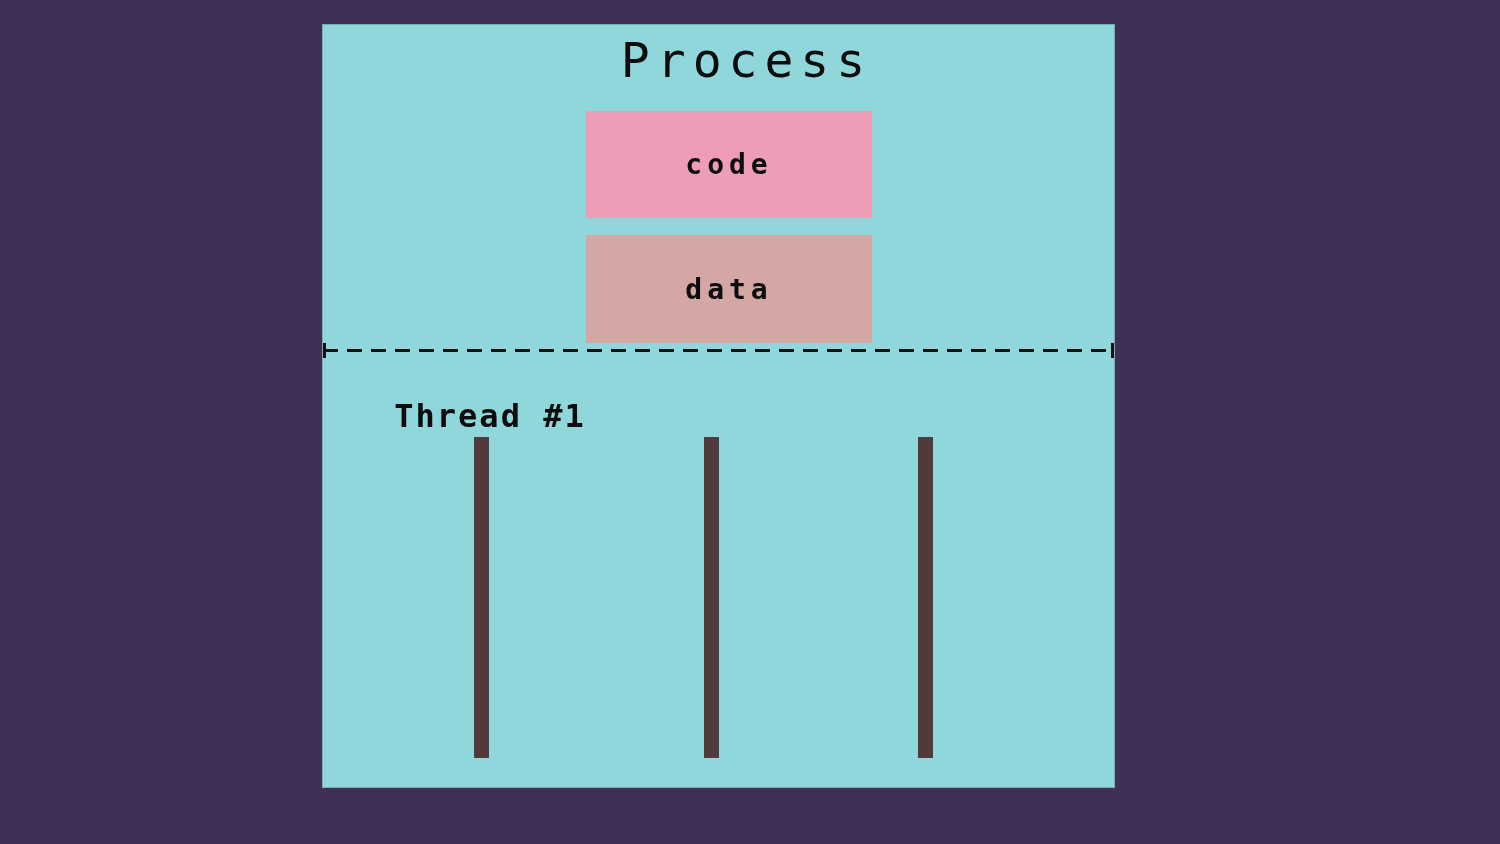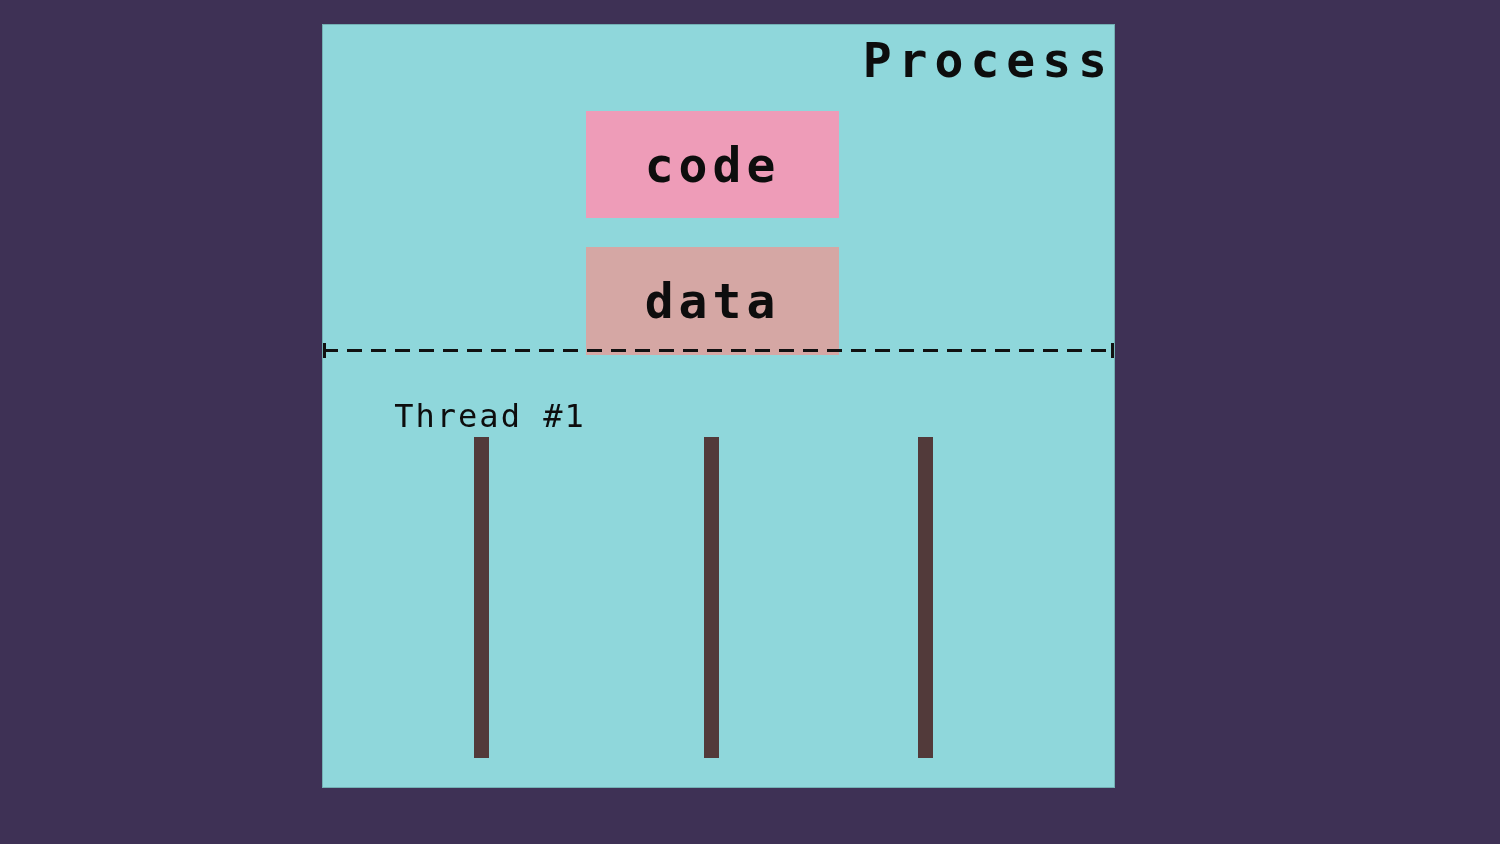--- a/index.html
+++ b/index.html
@@ -12,44 +12,45 @@
   }
   .process-box {
     position: absolute; left: 322px; top: 24px;
     width: 793px; height: 764px;
     background: #8fd7db;
     border: 1px solid rgba(30, 60, 65, 0.25);
     box-sizing: border-box;
   }
   .process-title {
     position: absolute; top: 8px; left: 0; width: 100%;
-    text-align: right;
-    font-size: 48px; font-weight: bold; letter-spacing: 7px;
+    text-align: center;
+    font-size: 48px; font-weight: normal; letter-spacing: 7px;
     line-height: 1.15;
+    padding-left: 28px;
   }
   .mem-section {
-    position: absolute; left: 263px; width: 253px;
+    position: absolute; left: 263px; width: 286px;
     display: flex; align-items: center; justify-content: center;
-    font-size: 48px; font-weight: bold; letter-spacing: 5px;
+    font-size: 28px; font-weight: bold; letter-spacing: 5px;
   }
   .mem-code { top: 86px;  height: 107px; background: #ee9cb8; }
-  .mem-data { top: 210px; height: 108px; background: #d5a7a4; margin-top: 12px; }
+  .mem-data { top: 210px; height: 108px; background: #d5a7a4; }
   .divider {
     position: absolute; left: 0; top: 324px; width: 100%; height: 3px;
     background: repeating-linear-gradient(90deg, #111 0 15px, transparent 15px 24px);
   }
   .divider-tick {
     position: absolute; top: -6px; width: 3px; height: 15px; background: #111;
   }
   .divider-tick.left  { left: 0; }
   .divider-tick.right { right: 0; }
   .thread-label {
     position: absolute; top: 372px; width: 240px;
     text-align: center;
-    font-size: 32px; font-weight: normal; letter-spacing: 2px;
+    font-size: 32px; font-weight: bold; letter-spacing: 2px;
     line-height: 1.2;
   }
   .thread-label.t1 { left: 47px; }
   .thread-label.t2 { left: 270px; }
   .thread-label.t3 { left: 489px; }
   .thread-line {
     position: absolute; top: 412px; width: 15px; height: 321px;
     background: #523a3a;
   }
   .thread-line.t1 { left: 151px; }

